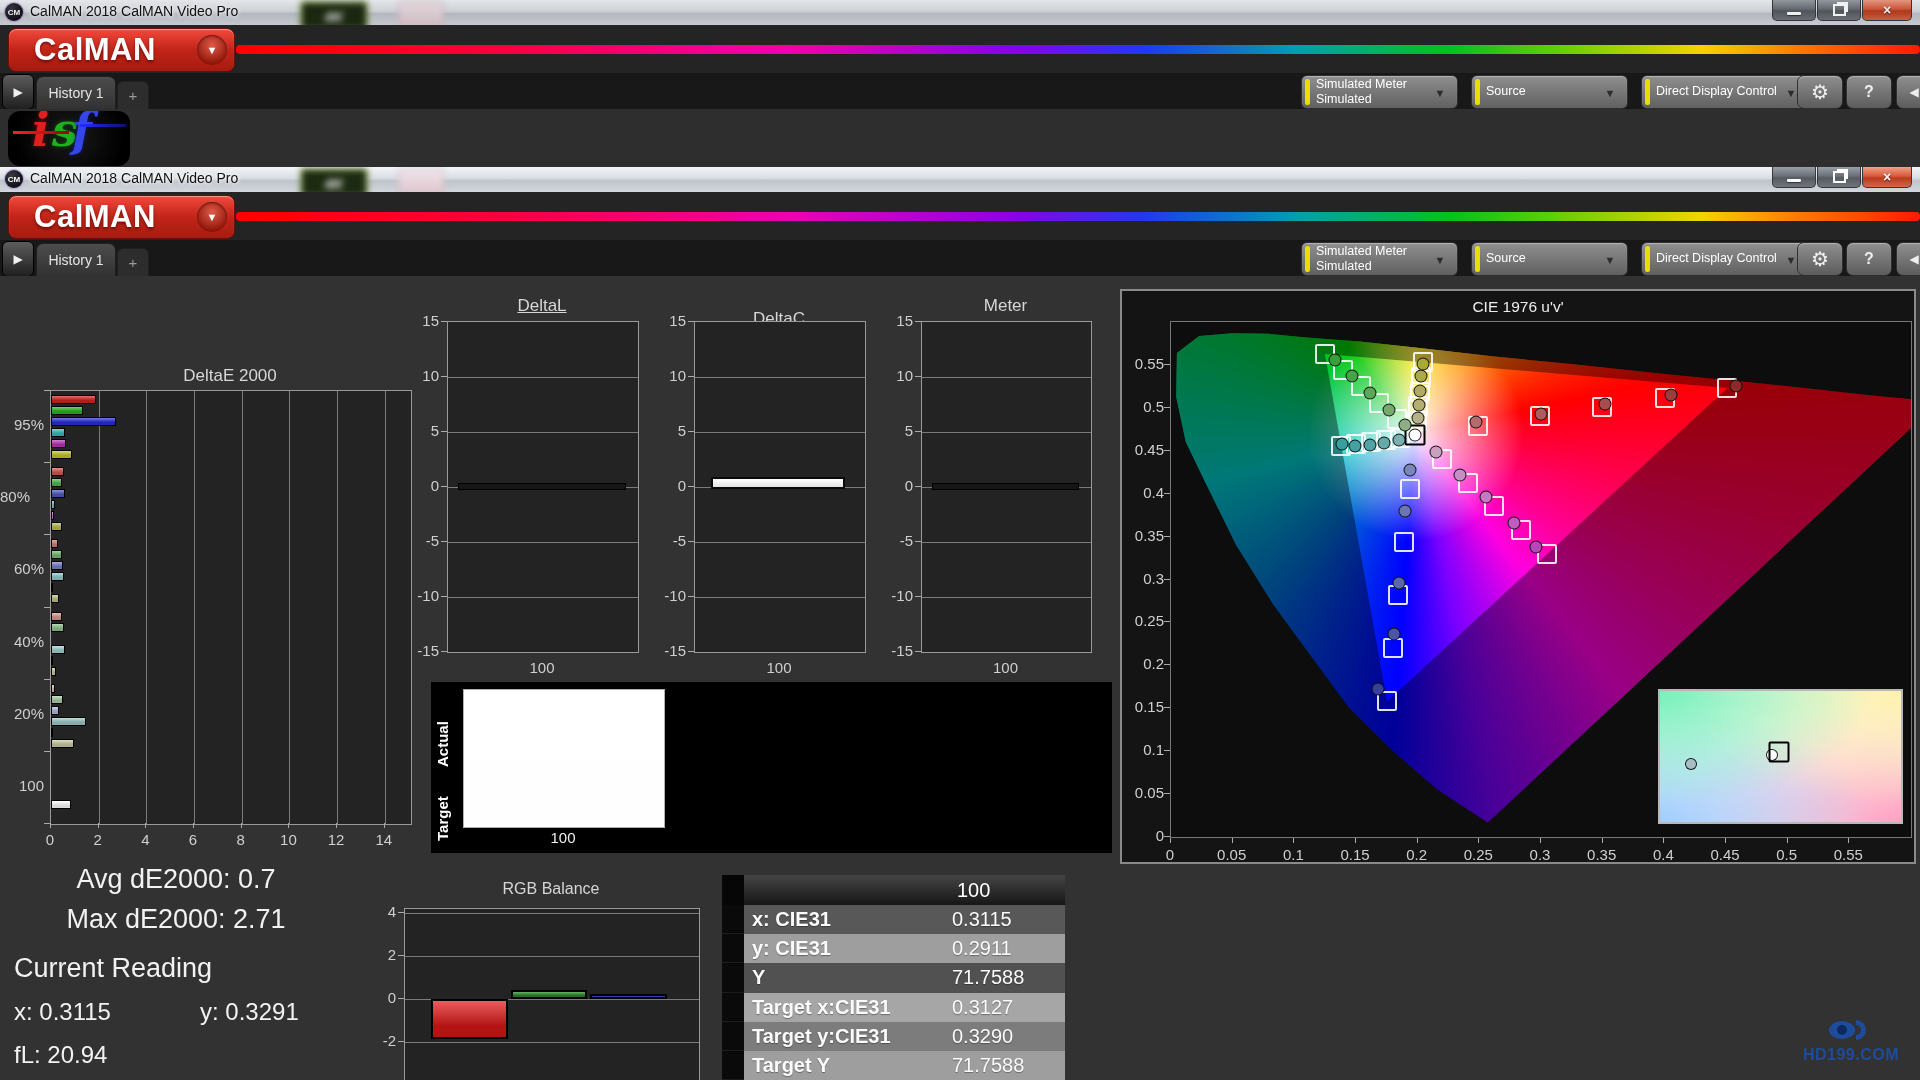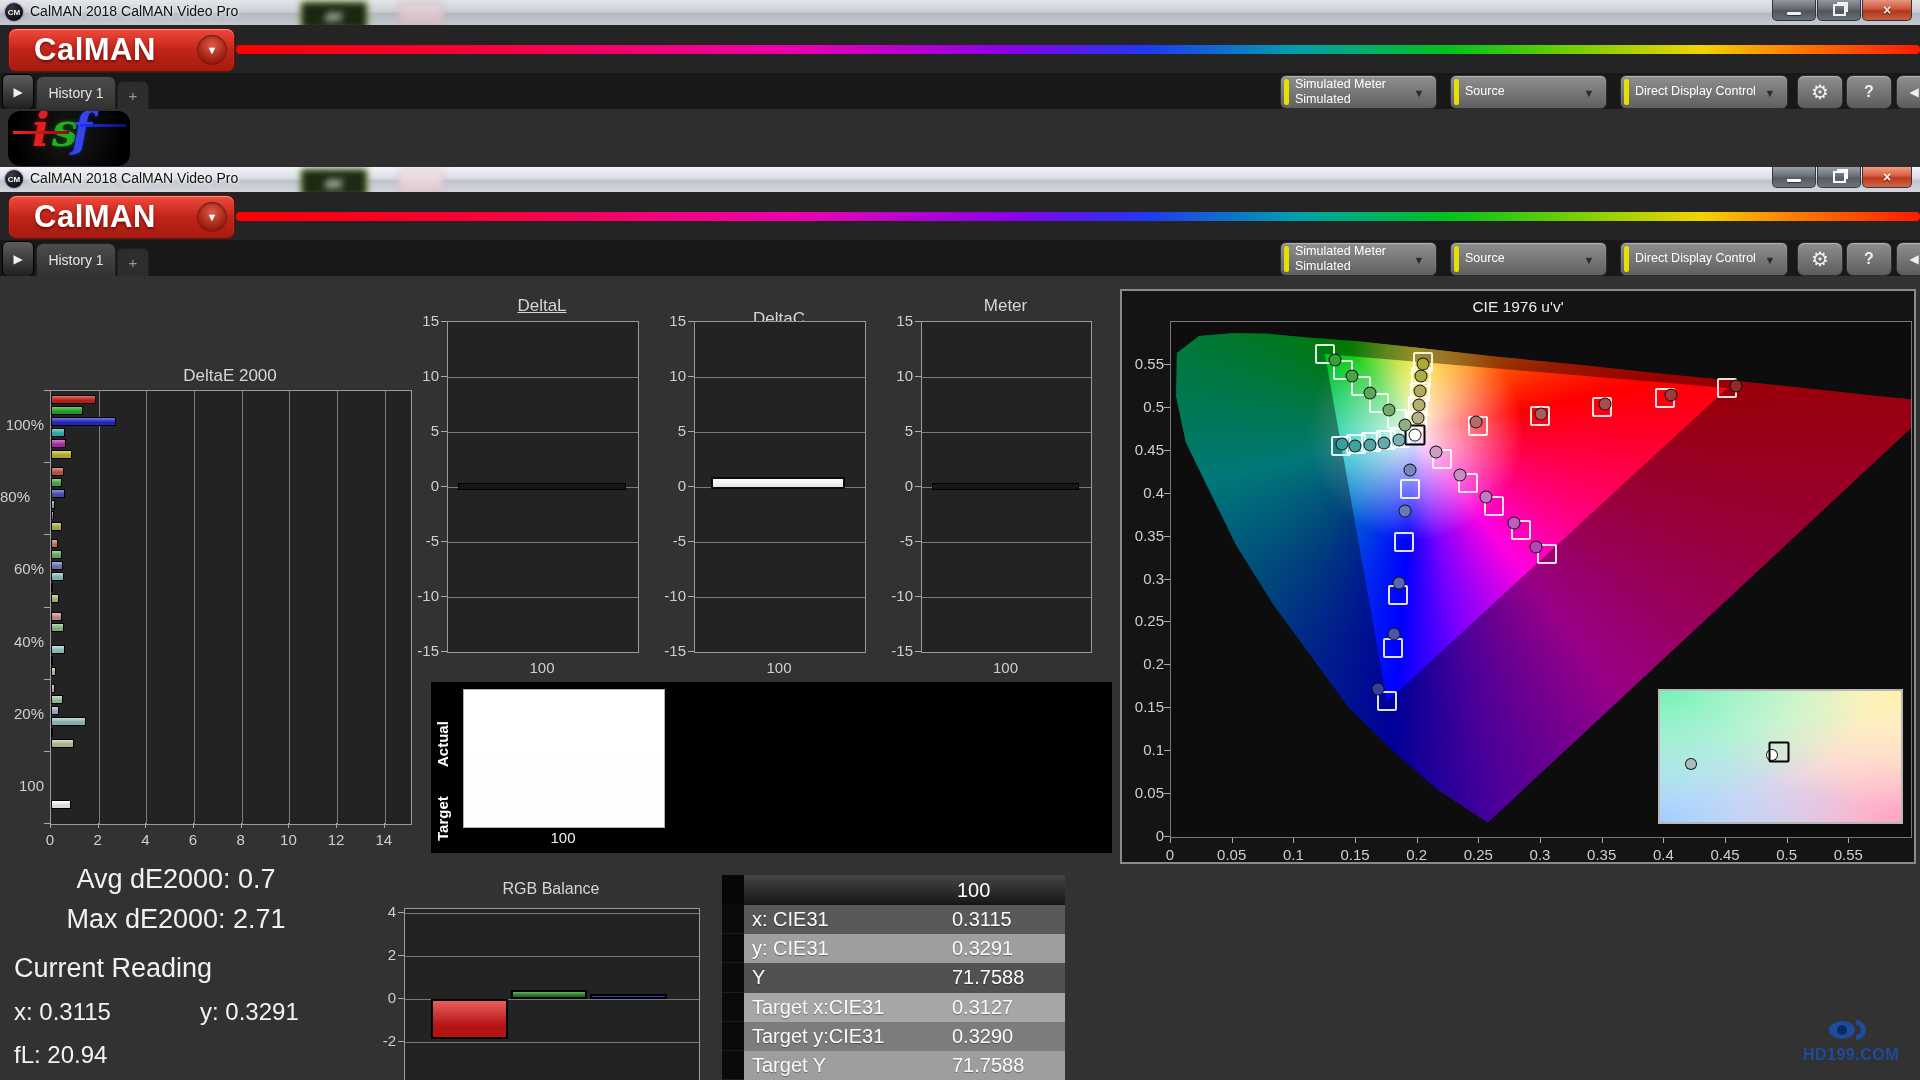--- a/index.html
+++ b/index.html
@@ -39,21 +39,21 @@
   .tab-chevron{position:absolute;left:2px;top:1px;width:30px;height:34px;border-radius:6px;
     background:linear-gradient(#5c5c5c,#1f1f1f);border:1px solid #000;color:#f0f0f0;font-size:12px;
     display:flex;align-items:center;justify-content:center;}
   .tab{position:absolute;left:36px;top:3px;width:78px;height:32px;border-radius:7px 7px 0 0;
     background:linear-gradient(#4c4c4c,#323232);border:1px solid #202020;border-bottom:none;color:#e4e4e4;
     font-size:14px;display:flex;align-items:center;justify-content:center;}
   .tab-plus{position:absolute;left:117px;top:8px;width:30px;height:27px;border-radius:6px 6px 0 0;
     background:#2d2d2d;border:1px solid #202020;color:#9a9a9a;font-size:15px;
     display:flex;align-items:center;justify-content:center;}
   .dd{position:absolute;top:2px;height:32px;border-radius:6px;border:1px solid #2e2e2e;
-    background:linear-gradient(#8f8f8f,#606060);box-shadow:inset 0 1px 1px rgba(255,255,255,.35);}
+    background:linear-gradient(#8f8f8f,#606060);box-shadow:inset 0 1px 1px rgba(255,255,255,.35);margin-left:21px;}
   .dd1{left:1280px;width:155px;} .dd2{left:1450px;width:155px;} .dd3{left:1620px;width:166px;}
   .dd-ybar{position:absolute;left:3px;top:3px;bottom:3px;width:5px;border-radius:2px;background:#e6df00;}
   .dd-text{position:absolute;left:14px;top:1px;color:#fff;font-size:12.5px;line-height:15px;}
   .dd-text.one{top:8px;}
   .dd-caret{position:absolute;right:7px;top:8px;width:20px;height:17px;color:#2c2c2c;font-size:11px;
     display:flex;align-items:center;justify-content:center;}
   .icon-btn{position:absolute;top:2px;width:44px;height:32px;border-radius:7px;border:1px solid #2e2e2e;
     background:linear-gradient(#8f8f8f,#5c5c5c);color:#efefef;display:flex;align-items:center;justify-content:center;
     box-shadow:inset 0 1px 1px rgba(255,255,255,.35);}
   .ib-gear{left:1797px;font-size:20px;} .ib-help{left:1846px;font-size:16px;font-weight:bold;}
@@ -111,21 +111,21 @@
       radial-gradient(at 0% 100%, rgba(150,200,255,.9), rgba(150,200,255,0) 62%),
       radial-gradient(at 100% 100%, rgba(255,158,190,.95), rgba(255,158,190,0) 66%),
       #fbfbfb;}
   
   #tbl{position:absolute;left:722px;top:599px;width:343px;height:205px;overflow:hidden;font-size:20px;}
   .tbl-head{position:relative;width:100%;height:30px;background:linear-gradient(180deg,#454545,#161616);}
   .tbl-gutter-head{position:absolute;left:0;top:0;width:22px;height:100%;background:#060606;}
   .tbl-head-label{position:absolute;left:235px;top:4px;color:#fff;}
   .trow{position:relative;width:100%;height:29.2px;}
   .tg{position:absolute;left:0;top:0;width:22px;height:100%;background:#0a0a0a;border-bottom:1px solid #1c1c1c;box-sizing:border-box;}
-  .tl{position:absolute;left:30px;top:3px;color:#fbfbfb;text-shadow:0 1px 1px rgba(0,0,0,.35);}
+  .tl{position:absolute;left:30px;top:3px;color:#fbfbfb;text-shadow:0 1px 1px rgba(0,0,0,.35);font-weight:bold;}
   .tv{position:absolute;left:230px;top:3px;color:#fbfbfb;text-shadow:0 1px 1px rgba(0,0,0,.35);}
   
   .stat-big{position:absolute;font-size:27px;color:#f2f2f2;}
   .stat-med{position:absolute;font-size:24px;color:#f2f2f2;}
   
   #wm{position:absolute;left:1791px;top:742px;width:120px;text-align:center;}
   #wm-text{color:#1d4c9c;font-weight:bold;font-size:16px;letter-spacing:.5px;}
 </style>
 </head>
 <body>
@@ -477,21 +477,21 @@
     </div>
     <div id="tbl-rows">
         <div class="trow" style="background: rgb(88, 88, 88);">
           <div class="tg"></div>
           <div class="tl">x: CIE31</div>
           <div class="tv">0.3115</div>
         </div>
         <div class="trow" style="background: rgb(158, 158, 158);">
           <div class="tg"></div>
           <div class="tl">y: CIE31</div>
-          <div class="tv">0.3291</div>
+          <div class="tv">0.2911</div>
         </div>
         <div class="trow" style="background: rgb(81, 81, 81);">
           <div class="tg"></div>
           <div class="tl">Y</div>
           <div class="tv">71.7588</div>
         </div>
         <div class="trow" style="background: rgb(166, 166, 166);">
           <div class="tg"></div>
           <div class="tl">Target x:CIE31</div>
           <div class="tv">0.3127</div>
@@ -510,21 +510,21 @@
   </div>
 
   <div id="wm">
     <svg width="46" height="24" viewBox="0 0 46 24">
       <ellipse cx="14" cy="12" rx="13" ry="9" fill="#1d4c9c"></ellipse>
       <circle cx="14" cy="12" r="5" fill="#0c2a5e"></circle>
       <path d="M28 2 a10 10 0 0 1 0 20 l0 -5 a5 5 0 0 0 0 -10 z" fill="#1d4c9c"></path>
     </svg>
     <div id="wm-text">HD199.COM</div>
   </div>
-<div class="tlab" style="left: 0px; top: 140.083px; width: 44px; text-align: right;">100%</div>
+<div class="tlab" style="left: 0px; top: 140.083px; width: 44px; text-align: right;">95%</div>
     <div class="tlab" style="left: 0px; top: 212.25px; width: 44px; text-align: left;">80%</div>
     <div class="tlab" style="left: 0px; top: 284.417px; width: 44px; text-align: right;">60%</div>
     <div class="tlab" style="left: 0px; top: 356.583px; width: 44px; text-align: right;">40%</div>
     <div class="tlab" style="left: 0px; top: 428.75px; width: 44px; text-align: right;">20%</div>
     <div class="tlab" style="left: 0px; top: 500.917px; width: 44px; text-align: right;">100</div>
     <div class="tickmark" style="left: 44px; top: 114px; width: 6px; height: 1px;"></div>
     <div class="tickmark" style="left: 44px; top: 186.167px; width: 6px; height: 1px;"></div>
     <div class="tickmark" style="left: 44px; top: 258.333px; width: 6px; height: 1px;"></div>
     <div class="tickmark" style="left: 44px; top: 330.5px; width: 6px; height: 1px;"></div>
     <div class="tickmark" style="left: 44px; top: 402.667px; width: 6px; height: 1px;"></div>

